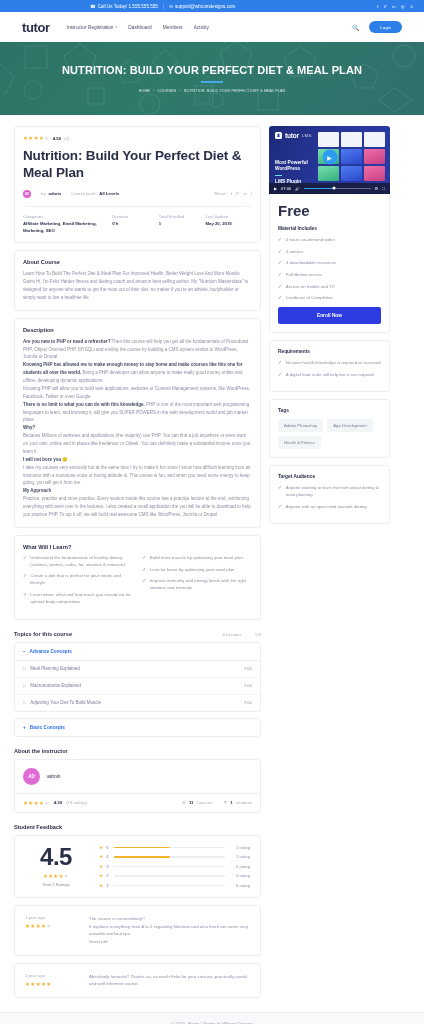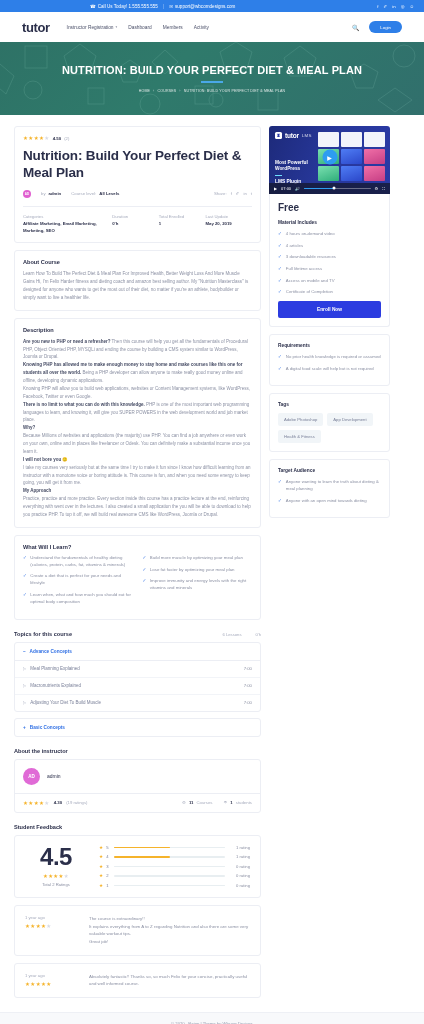--- a/index.html
+++ b/index.html
@@ -228,21 +228,21 @@
   .vid-ctrl {
     position: absolute; left: 0; right: 0; bottom: 0; height: 11px;
     background: rgba(20,22,40,.72);
     display: flex; align-items: center; gap: 4px; padding: 0 5px; color: #fff; font-size: 4px;
   }
   .vid-ctrl .bar { flex: 1; height: 1.4px; background: rgba(255,255,255,.35); border-radius: 1px; position: relative; }
   .vid-ctrl .bar i { position: absolute; left: 0; top: 0; bottom: 0; width: 45%; background: #2e9cf0; border-radius: 1px; }
   .vid-ctrl .knob { position: absolute; left: 45%; top: 50%; transform: translate(-50%,-50%); width: 3px; height: 3px; border-radius: 50%; background: #fff; }
 
   .side-card { border: 1px solid #eceef4; border-top: none; border-radius: 0 0 3px 3px; padding: 8px; }
-  .price { font-size: 10px; font-weight: 700; color: #2b2f4a; margin-bottom: 7px; }
+  .price { font-size: 15px; font-weight: 700; color: #2b2f4a; margin-bottom: 7px; }
   .side-h { font-size: 4.8px; font-weight: 700; color: #2b2f4a; margin-bottom: 6px; }
   .side-item { display: flex; gap: 4px; margin-bottom: 5px; }
   .side-item .t { font-size: 4.3px; color: #8b90a3; line-height: 1.55; }
   .enroll {
     display: block; width: 100%; background: #2c3ce0; color: #fff;
     font-size: 4.8px; font-weight: 700; text-align: center;
     padding: 6px 0; border-radius: 2px; border: none; margin-top: 4px;
   }
   .side-box { border: 1px solid #eceef4; border-radius: 3px; padding: 8px; margin-top: 7px; }
   .tags { display: flex; flex-wrap: wrap; gap: 4px; }

